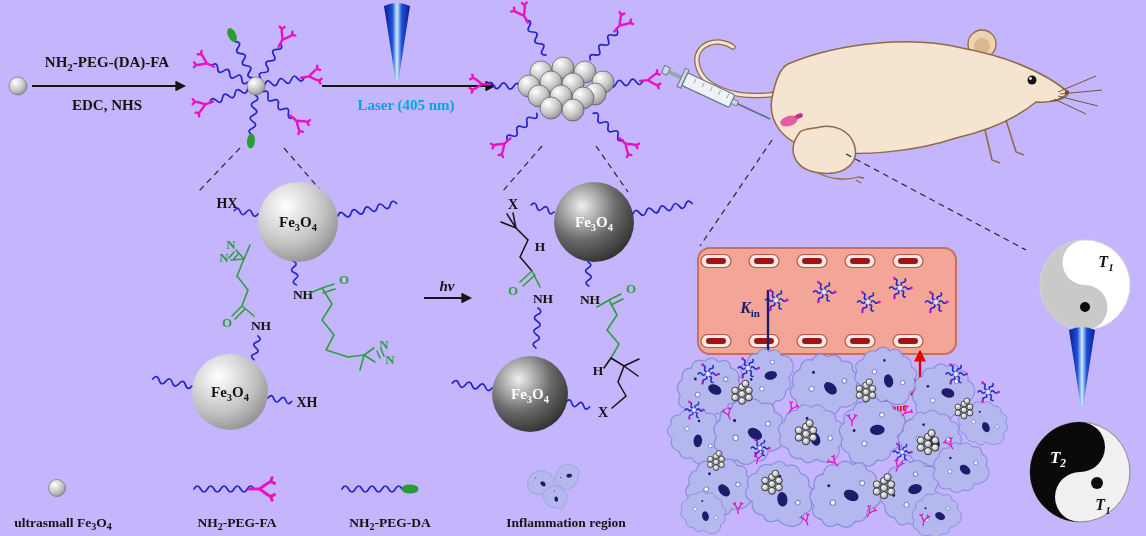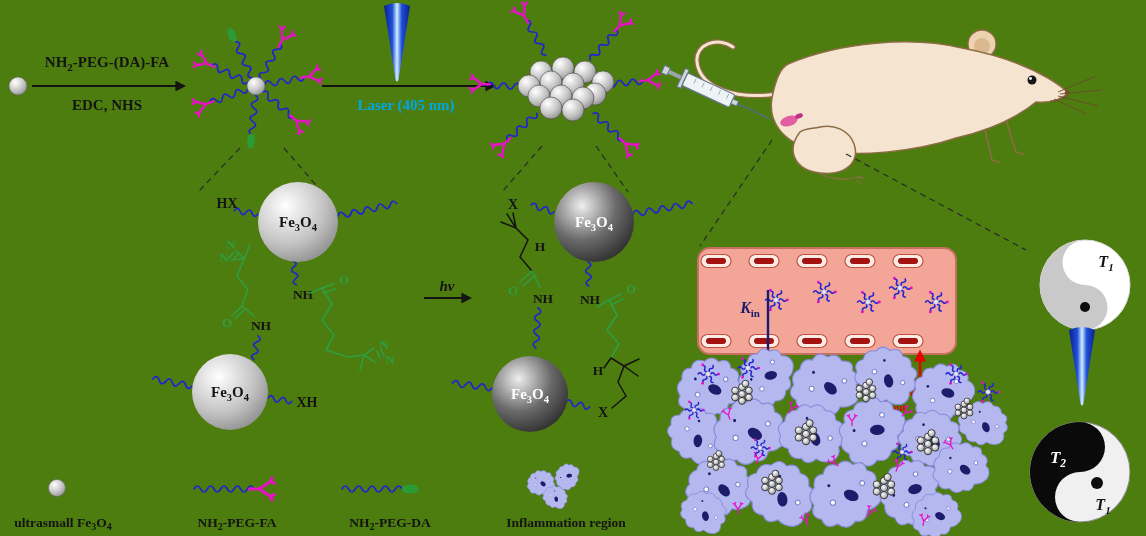--- a/index.html
+++ b/index.html
@@ -1,16 +1,16 @@
 <!DOCTYPE html>
 <html><head>
 <meta charset="utf-8">
 <style>
   html,body{margin:0;padding:0;background:#fff;}
-  .stage{position:relative;width:1146px;height:536px;background:#4d7c0f;overflow:hidden;}
+  .stage{position:relative;width:1146px;height:536px;background:#c4b5fd;overflow:hidden;}
   svg{display:block;}
   .ts{font-family:"Liberation Serif",serif;font-weight:bold;fill:#141414;}
   .ti{font-style:italic;}
   .tw{fill:#ffffff;}
   .tg{fill:#2f9e41;}
   .tl{fill:#00a7e1;}
   .tn{fill:#1c1c6e;}
   .tr{fill:#e60000;}
   .chain{stroke:#2323cf;stroke-width:1.7;fill:none;stroke-linecap:round;}
   .gline{stroke:#2f9e41;stroke-width:1.6;fill:none;stroke-linecap:round;stroke-linejoin:round;}

